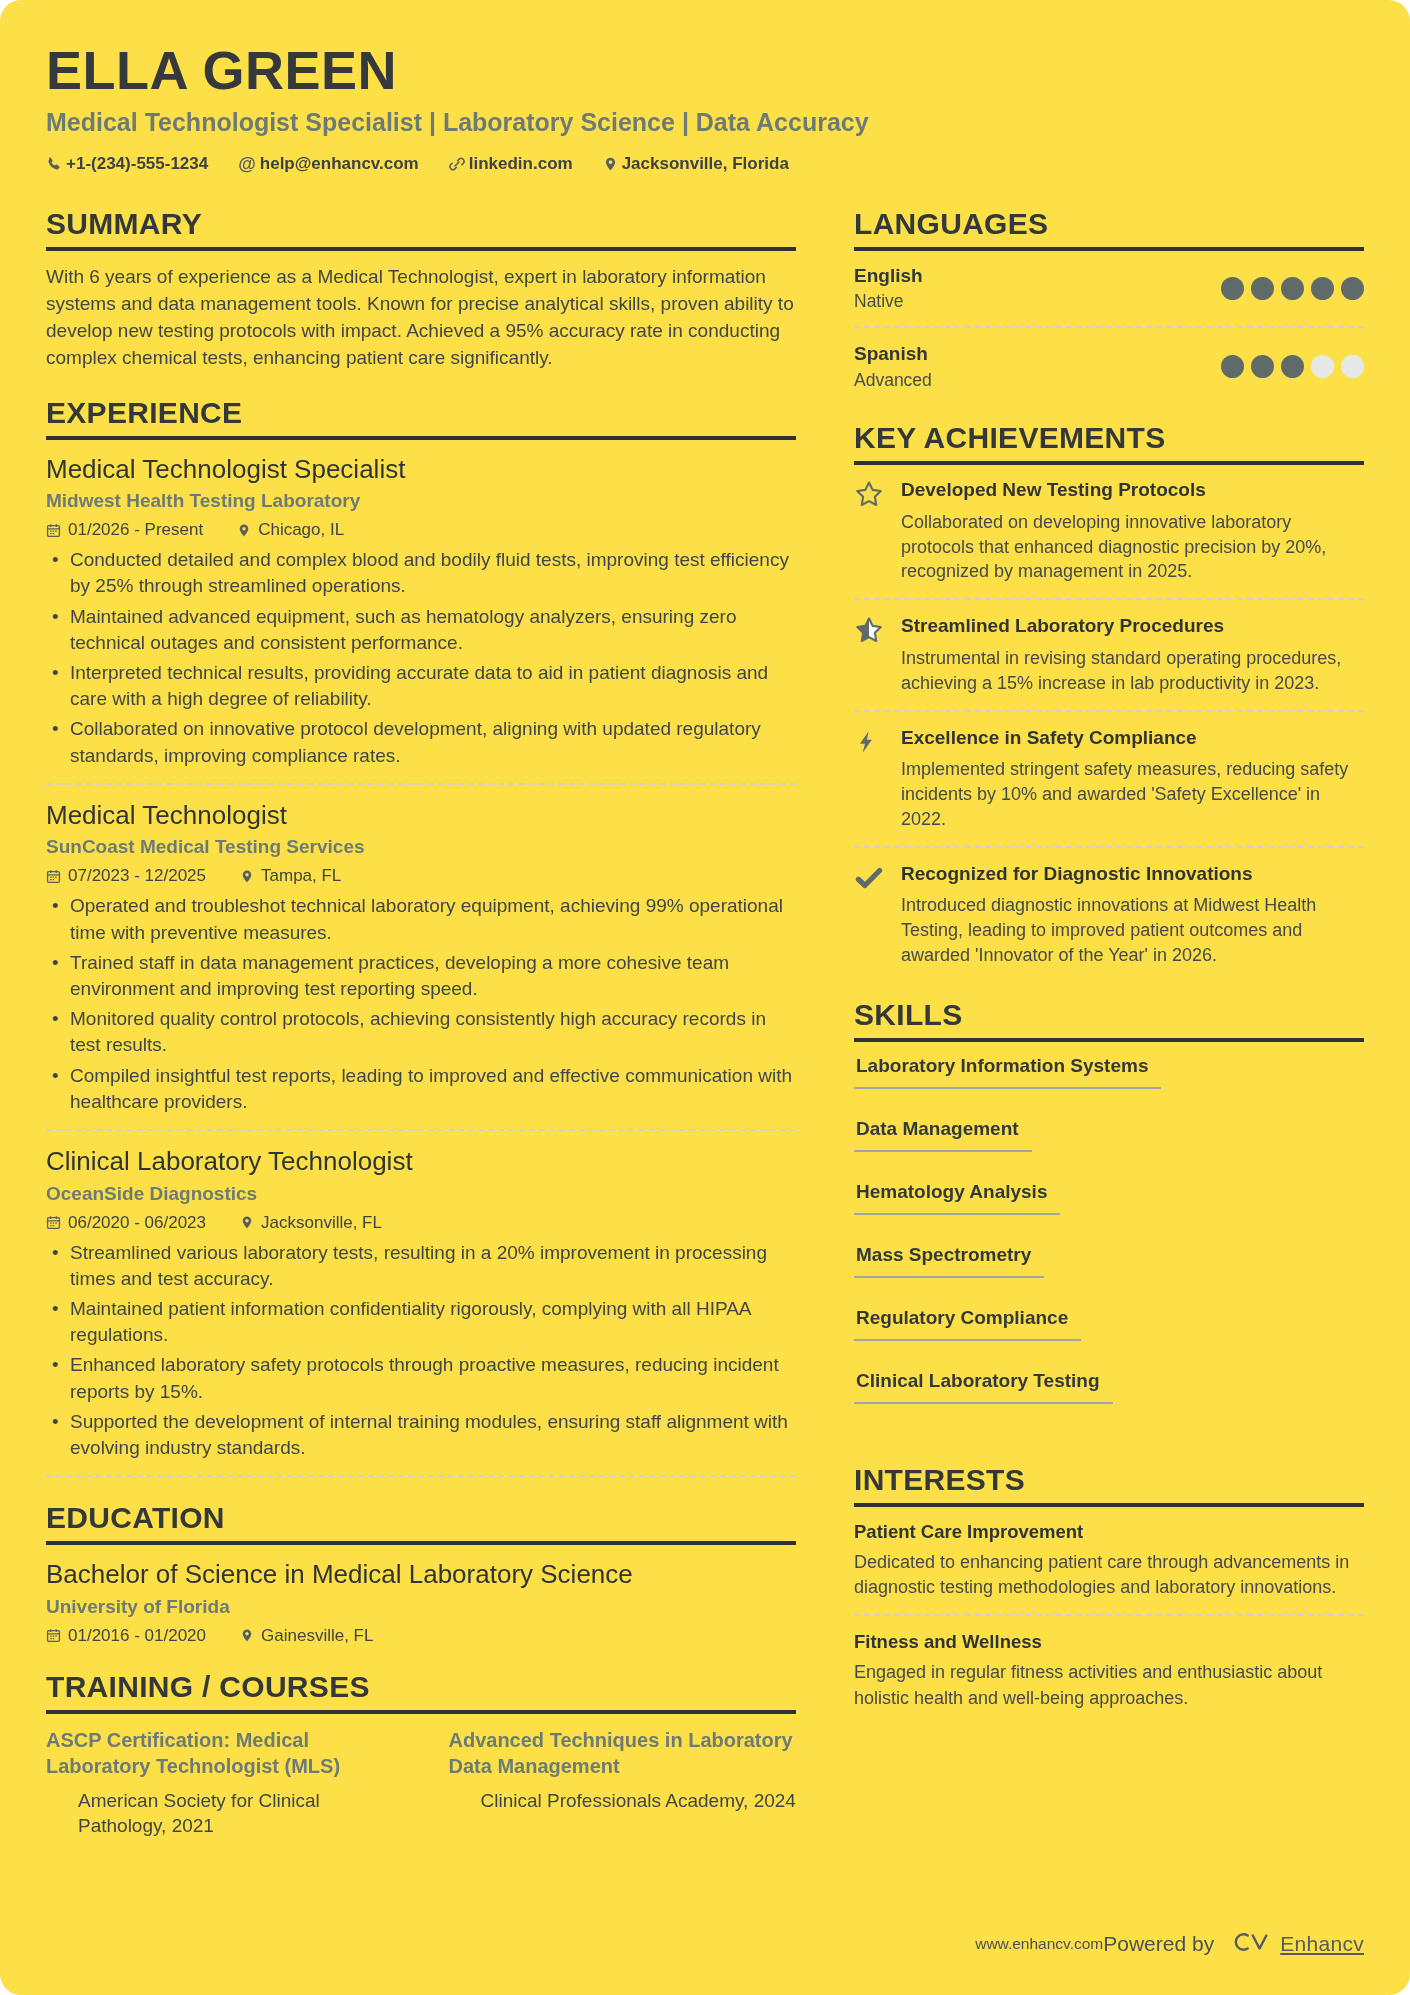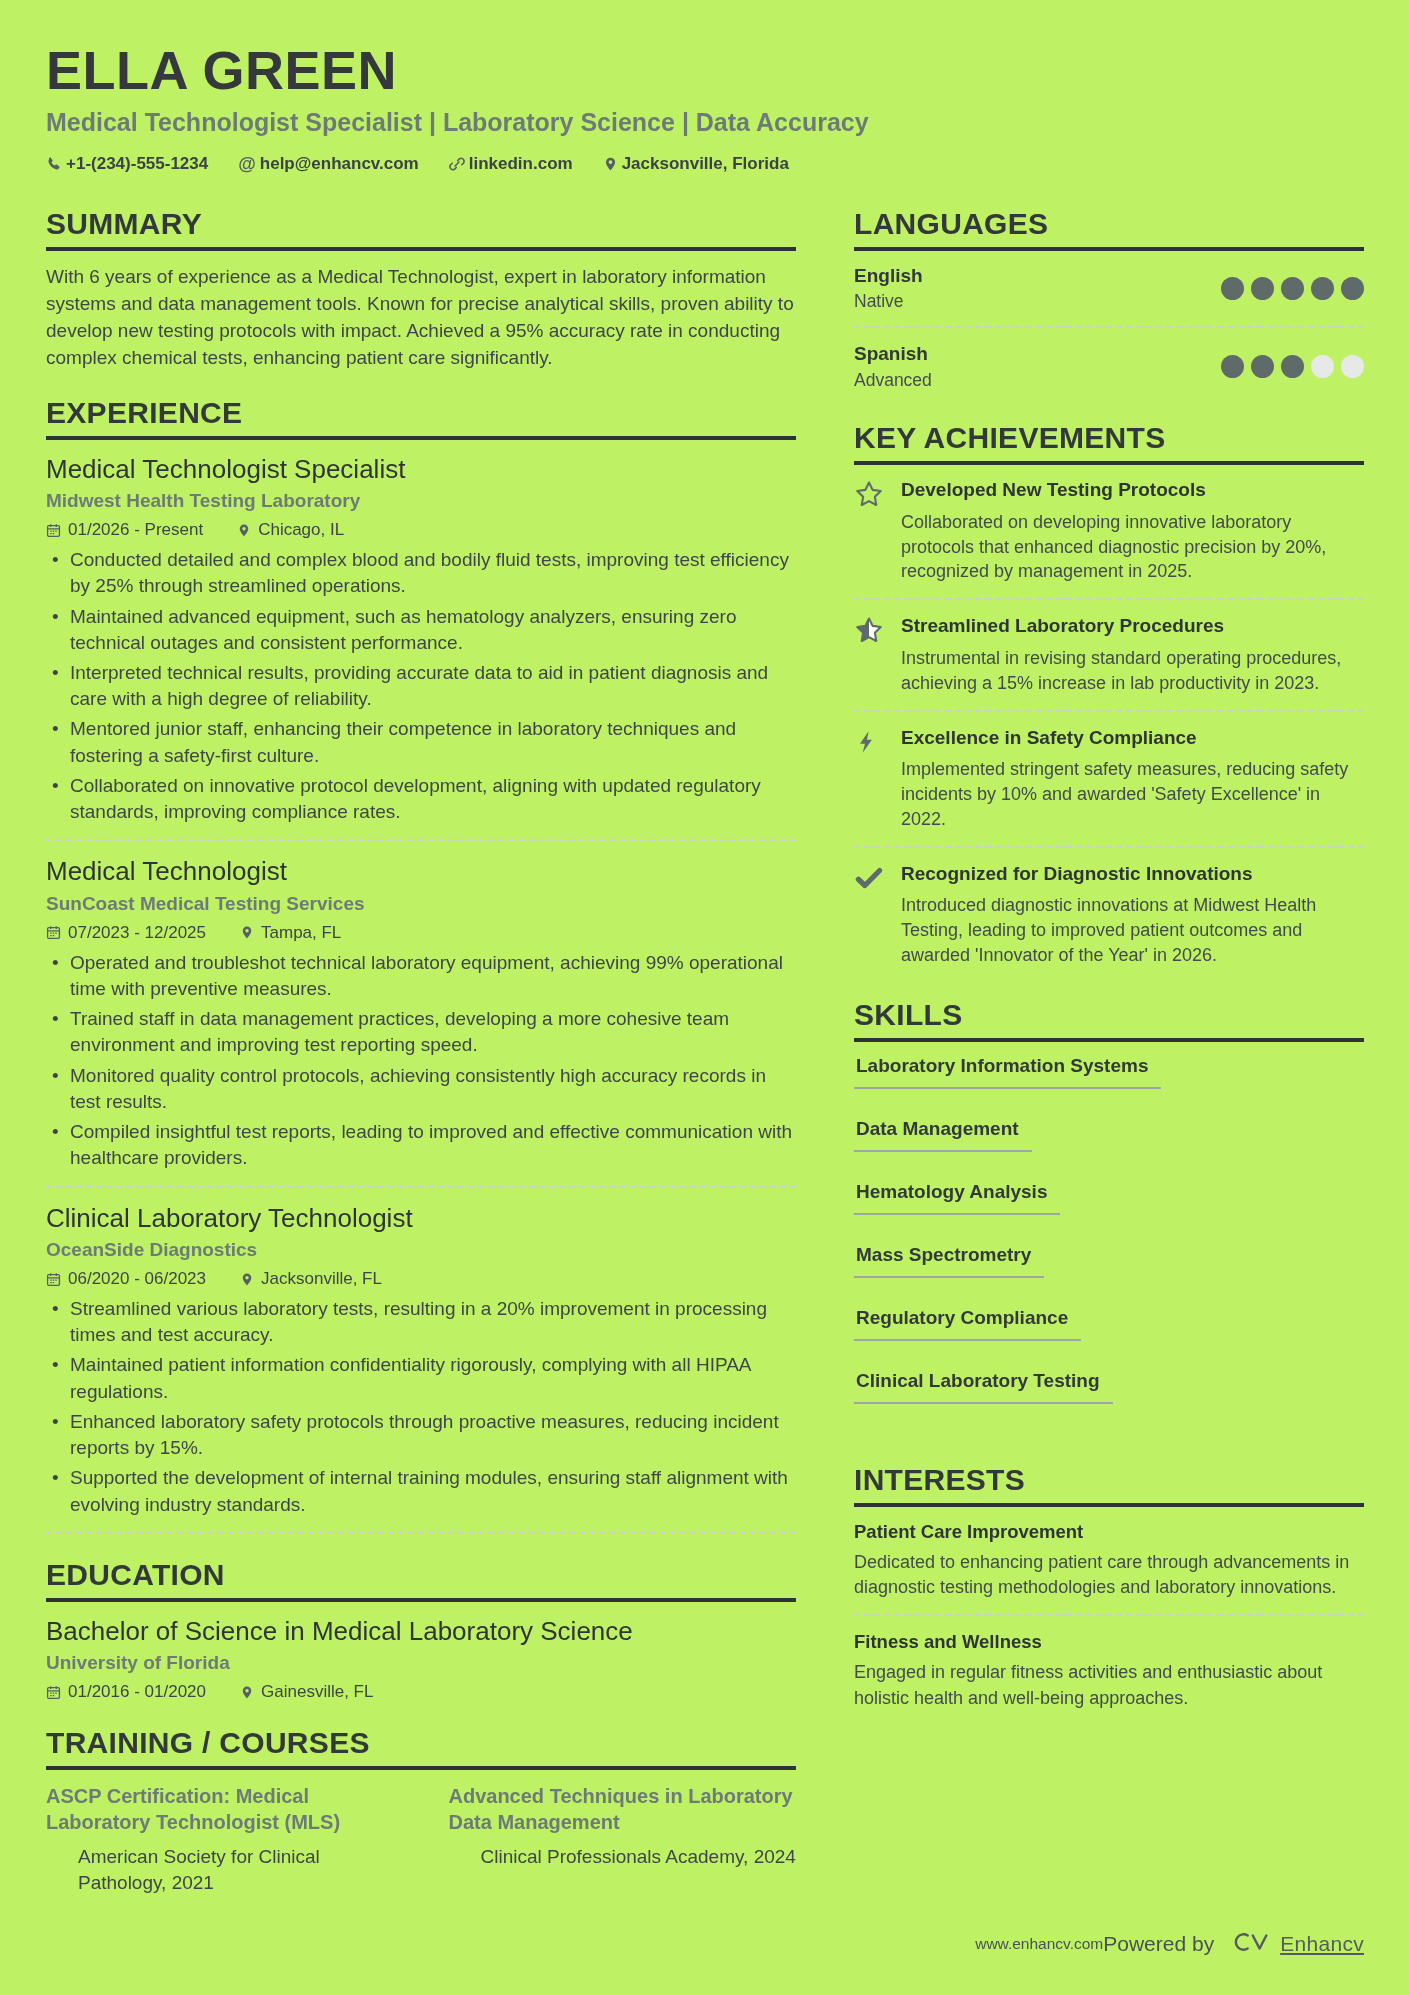--- a/index.html
+++ b/index.html
@@ -1,24 +1,25 @@
 <!DOCTYPE html>
 <html><head>
 <meta charset="utf-8">
 <style>
   * { margin:0; padding:0; box-sizing:border-box; }
   html,body { background:#ffffff; }
   .page {
     position:relative;
     width:1410px; height:1995px;
-    background:#bef264;
+    background:#fde047;
     font-family:"Liberation Sans", sans-serif;
     color:#3f4649;
     padding:42px 46px 0 46px;
     overflow:hidden;
+    border-radius:21px;
   }
   
   .name {
     font-size:54px; font-weight:700; color:#35393c;
     letter-spacing:0.5px; line-height:1.05;
   }
   .subtitle {
     margin-top:9px; font-size:25px; font-weight:600; color:#6d7b78;
   }
   .contact { margin-top:17px; display:flex; align-items:center; gap:30px; }
@@ -162,21 +163,20 @@
                     <path fill="currentColor" d="M8 1.2A4.9 4.9 0 0 0 3.1 6.1c0 3.5 4.9 8.7 4.9 8.7s4.9-5.2 4.9-8.7A4.9 4.9 0 0 0 8 1.2zm0 6.8a1.95 1.95 0 1 1 0-3.9 1.95 1.95 0 0 1 0 3.9z"></path>
                   </svg>
               </span>
               <span>Chicago, IL</span>
             </span>
           </div>
           <ul class="bullets">
             <li>Conducted detailed and complex blood and bodily fluid tests, improving test efficiency by 25% through streamlined operations.</li>
             <li>Maintained advanced equipment, such as hematology analyzers, ensuring zero technical outages and consistent performance.</li>
             <li>Interpreted technical results, providing accurate data to aid in patient diagnosis and care with a high degree of reliability.</li>
-            <li>Mentored junior staff, enhancing their competence in laboratory techniques and fostering a safety-first culture.</li>
             <li>Collaborated on innovative protocol development, aligning with updated regulatory standards, improving compliance rates.</li>
           </ul>
         </div>
         <hr class="dashsep">
 
         <div class="job">
           <div class="job-title">Medical Technologist</div>
           <div class="company">SunCoast Medical Testing Services</div>
           <div class="meta">
             <span class="mitem">

